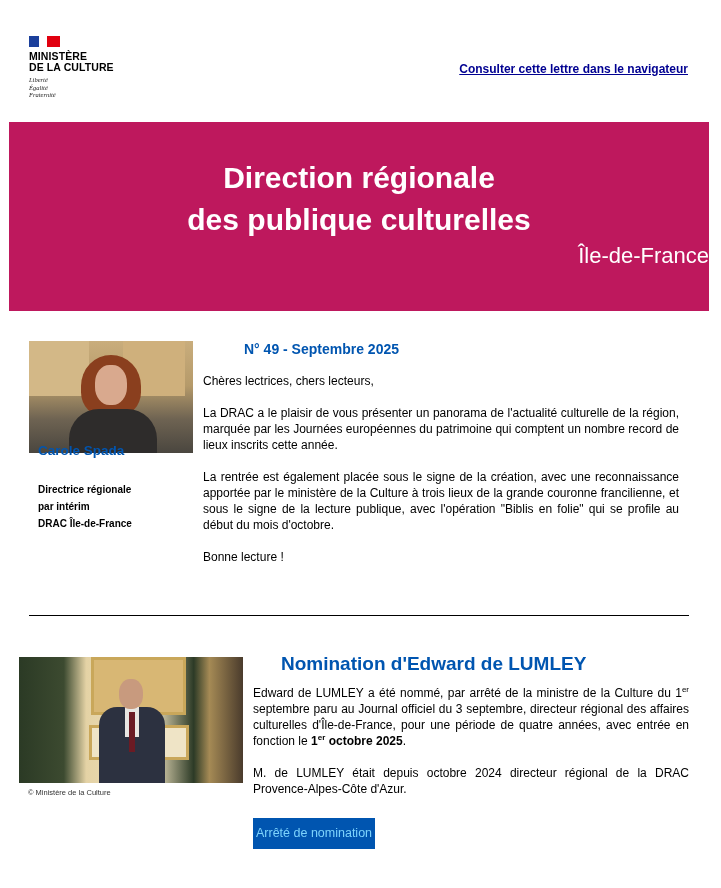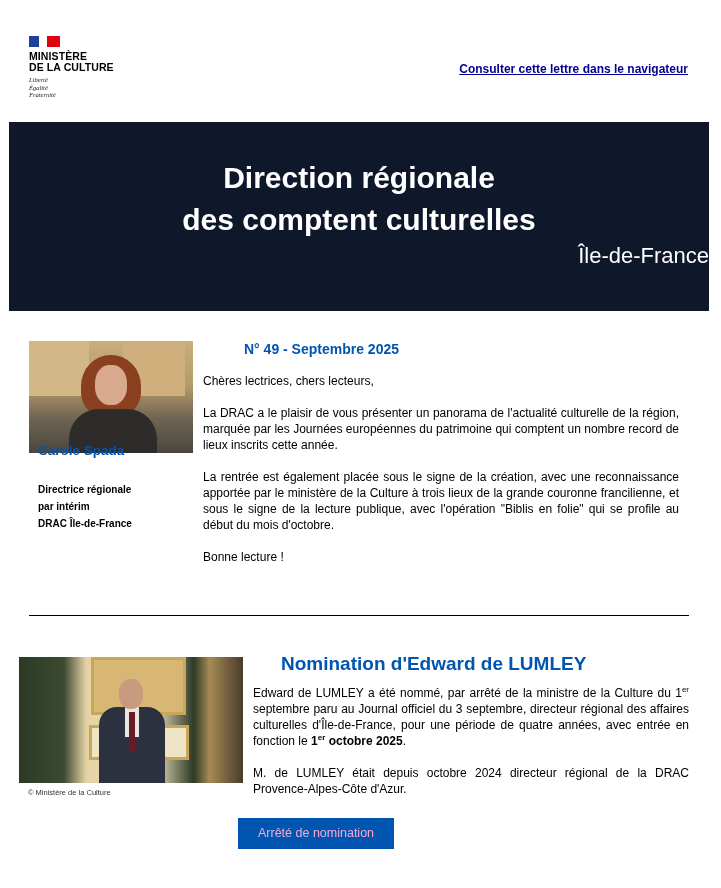--- a/index.html
+++ b/index.html
@@ -9,21 +9,21 @@
   .logo { position: absolute; left: 29px; top: 36px; width: 100px; }
   .flag { display: flex; width: 31px; height: 11px; margin-bottom: 4px; }
   .flag .b { width: 10px; background: #1b3f9b; }
   .flag .w { width: 8px; background: #fff; position: relative; }
   .flag .r { width: 13px; background: #e1000f; }
   .logo-name { font-family: "Liberation Sans", sans-serif; font-weight: 700; font-size: 10.5px; line-height: 11px; letter-spacing: 0.1px; color: #000; }
   .motto { margin-top: 3px; font-family: "Liberation Serif", serif; font-style: italic; font-size: 6.5px; line-height: 7.5px; color: #222; }
 
   .browser-link { position: absolute; right: 33px; top: 62px; font-size: 12px; font-weight: 700; color: #000091; text-decoration: underline; }
 
-  .banner { position: absolute; left: 9px; top: 122px; width: 700px; height: 189px; background: #0f172a; color: #fff; text-align: center; }
+  .banner { position: absolute; left: 9px; top: 122px; width: 700px; height: 189px; background: #be185d; color: #fff; text-align: center; }
   .banner .t1 { position: absolute; left: 0; right: 0; top: 38px; font-size: 30px; font-weight: 700; line-height: 36px; }
   .banner .t2 { position: absolute; left: 0; right: 0; top: 80px; font-size: 30px; font-weight: 700; line-height: 36px; }
   .banner .t3 { position: absolute; left: 0; right: 0; top: 121px; font-size: 22px; line-height: 26px; text-align: right; }
 
   .photo-carole { position: absolute; left: 29px; top: 341px; width: 164px; height: 112px; overflow: hidden;
     background: linear-gradient(180deg, #c9ad7c 0%, #b59a6a 40%, #6e6352 70%, #4a463f 100%); }
   .photo-carole .stone-l { position: absolute; left: 0; top: 0; width: 60px; height: 55px; background: #d3b887; }
   .photo-carole .stone-r { position: absolute; right: 8px; top: 0; width: 62px; height: 55px; background: #cfb07c; }
   .photo-carole .hair { position: absolute; left: 52px; top: 14px; width: 60px; height: 62px; border-radius: 50% 50% 40% 40%; background: #8a3f1e; }
   .photo-carole .face { position: absolute; left: 66px; top: 24px; width: 32px; height: 40px; border-radius: 45%; background: #d9a98e; }
@@ -46,21 +46,21 @@
   .photo-edward .suit { position: absolute; left: 80px; top: 50px; width: 66px; height: 80px; border-radius: 18px 18px 0 0; background: #2c3140; }
   .photo-edward .shirt { position: absolute; left: 106px; top: 50px; width: 14px; height: 30px; background: #e8e6e2; }
   .photo-edward .tie { position: absolute; left: 110px; top: 55px; width: 6px; height: 40px; background: #6b1b24; }
   .photo-credit { position: absolute; left: 28px; top: 788px; font-size: 7.5px; color: #333; }
 
   .nomination { position: absolute; left: 253px; top: 653px; width: 436px; }
   .nomination h2 { font-size: 19px; font-weight: 700; color: #0055b0; line-height: 22px; margin-bottom: 10px; margin-left: 28px; }
   .nomination p { font-size: 12px; line-height: 16px; text-align: justify; margin-bottom: 16px; }
   .nomination sup { font-size: 8px; line-height: 0; vertical-align: 5px; }
   .nomination b { font-weight: 700; }
-  .btn { position: absolute; left: 238px; top: 818px; height: 31px; padding: 0 20px; background: #0055b0; color: #f9a8d4; font-size: 12.5px; line-height: 31px; display: inline-block; }
+  .btn { position: absolute; left: 253px; top: 818px; height: 31px; padding: 0 3px; background: #0055b0; color: #7dd3fc; font-size: 12.5px; line-height: 31px; display: inline-block; }
 </style>
 </head>
 <body>
 
 <div class="logo">
   <div class="flag">
     <div class="b"></div>
       <div class="w"></div>
       <div class="r"></div>
   </div>
@@ -70,21 +70,21 @@
     <div>Liberté</div>
     <div>Égalité</div>
     <div>Fraternité</div>
   </div>
 </div>
 
 <a class="browser-link">Consulter cette lettre dans le navigateur</a>
 
 <div class="banner">
   <div class="t1">Direction régionale</div>
-  <div class="t2">des comptent culturelles</div>
+  <div class="t2">des publique culturelles</div>
   <div class="t3">Île-de-France</div>
 </div>
 
 <div class="photo-carole">
   <div class="stone-l"></div>
     <div class="stone-r"></div>
   <div class="hair"></div>
     <div class="face"></div>
     <div class="coat"></div>
 </div>

